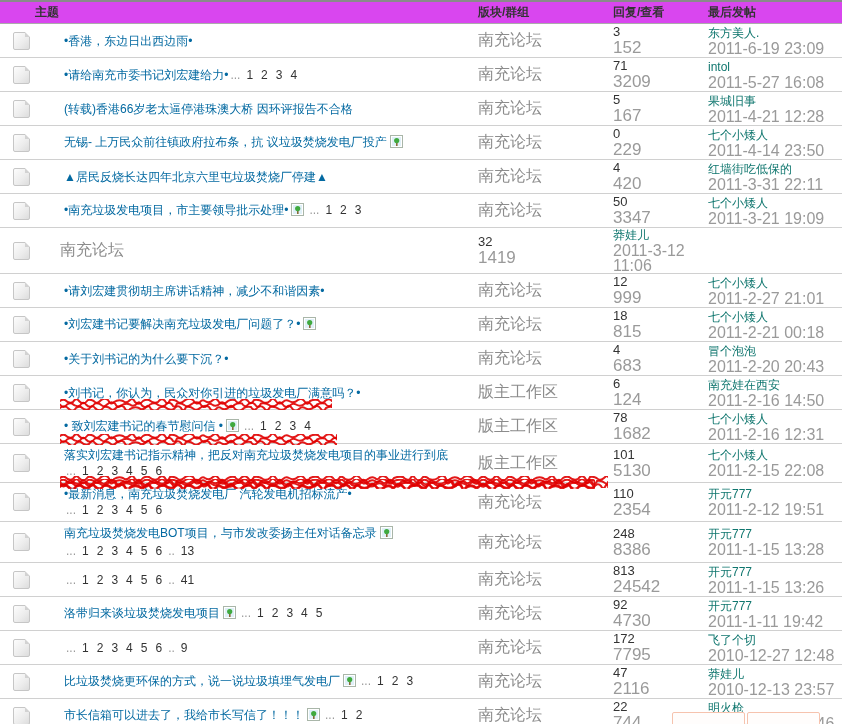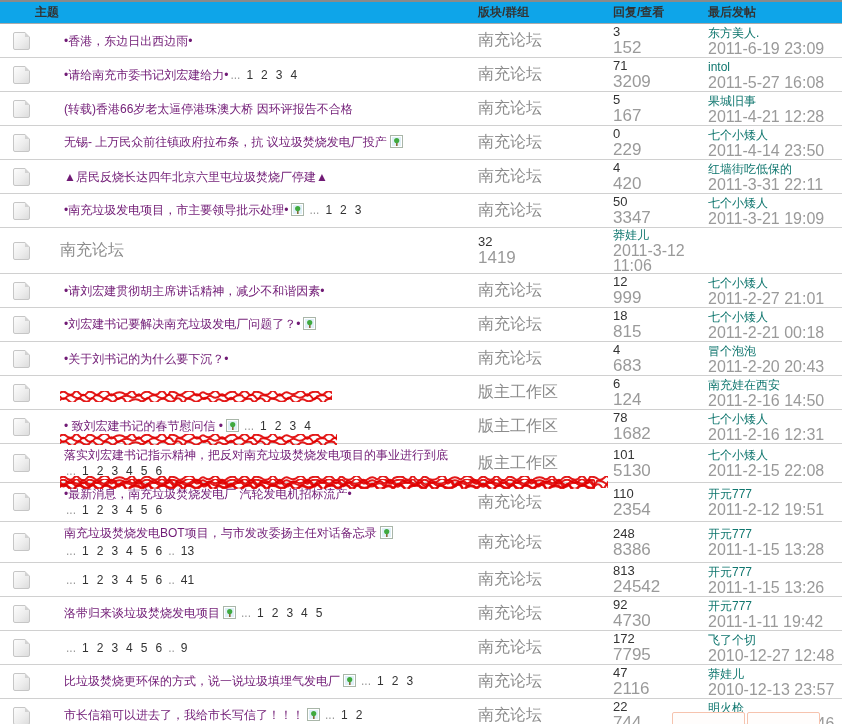--- a/index.html
+++ b/index.html
@@ -4,42 +4,42 @@
 <style>
   html,body{margin:0;padding:0;}
   body{
     width:842px;height:724px;overflow:hidden;background:#fff;position:relative;
     font-family:"Liberation Sans","DejaVu Sans",sans-serif;
   }
   .board{width:842px;position:relative;}
   
   .thead{
     display:grid;grid-template-columns:478px 135px 95px auto;
-    background:#0ea5e9;border-top:2px solid #8a8a8a;border-bottom:1px solid #ababab;
+    background:#d946ef;border-top:2px solid #8a8a8a;border-bottom:1px solid #ababab;
     height:21px;align-items:center;font-size:12px;font-weight:bold;color:#333;
   }
   .thead .c1{padding-left:35px;}
   
   .trow{
     display:grid;grid-template-columns:60px 418px 135px 95px auto;
     border-bottom:1px solid #d0d0d0;min-height:33px;position:relative;
     align-items:center;background:#fff;
   }
   .cell-icon{display:flex;align-items:center;justify-content:flex-start;padding-left:13px;}
   .page-icon{
     width:15px;height:16px;display:inline-block;position:relative;
     background:linear-gradient(135deg,#fdfdfd 0%,#ececec 60%,#dcdcdc 100%);
     border:1px solid #c6c6c6;border-radius:2px;
   }
   .page-icon::after{
     content:"";position:absolute;right:-1px;top:-1px;width:0;height:0;
     border-left:5px solid #d2d2d2;border-top:5px solid #fff;
   }
   .cell-title{position:relative;padding:3px 6px 3px 4px;line-height:16px;font-size:12px;}
-  .title-link{color:#701a75;text-decoration:none;cursor:pointer;}
+  .title-link{color:#0369a1;text-decoration:none;cursor:pointer;}
   .pages .ellipsis{color:#999;margin:0 2px;font-size:12px;}
   .pages .pagelink{color:#333;text-decoration:none;margin:0 4px;font-size:12px;cursor:pointer;}
   .digest-badge{
     display:inline-block;border:1px solid #e00000;color:#e00000;background:#fff;
     font-size:11px;line-height:13px;padding:0 1px;margin:0 2px;vertical-align:-2px;
   }
   .attach-icon{display:inline-block;vertical-align:-2px;margin:0 3px;}
   .cell-forum{font-size:16px;}
   .forum-link{color:#8c8c8c;text-decoration:none;cursor:pointer;}
   .cell-num{font-size:12px;line-height:15px;}
@@ -294,20 +294,23 @@
     <div class="cell-last">
       <a class="last-user">冒个泡泡</a>
       <span class="last-date">2011-2-20 20:43</span>
     </div>
   </div>
       <div class="trow">
     <div class="cell-icon">
       <span class="page-icon"></span>
     </div>
     <div class="cell-title">
+      <div class="line1">
+        <a class="title-link">•刘书记，你认为，民众对你引进的垃圾发电厂满意吗？•</a><span class="pages"></span>
+      </div>
 
     <svg width="272" height="11" class="scribble" style="bottom: -6px;">
             <path d="M0 2.0 Q2.5 0.0 5.0 1.0 Q9.0 5.0 13.0 3.0 Q16.0 -2.0 19.0 2.0 Q23.5 7.0 28.0 1.0 Q31.5 0.0 35.0 3.0 Q37.5 5.0 40.0 2.0 Q44.0 -2.0 48.0 1.0 Q51.0 7.0 54.0 3.0 Q58.5 0.0 63.0 2.0 Q66.5 5.0 70.0 1.0 Q72.5 -2.0 75.0 3.0 Q79.0 7.0 83.0 2.0 Q86.0 0.0 89.0 1.0 Q93.5 5.0 98.0 3.0 Q101.5 -2.0 105.0 2.0 Q107.5 7.0 110.0 1.0 Q114.0 0.0 118.0 3.0 Q121.0 5.0 124.0 2.0 Q128.5 -2.0 133.0 1.0 Q136.5 7.0 140.0 3.0 Q142.5 0.0 145.0 2.0 Q149.0 5.0 153.0 1.0 Q156.0 -2.0 159.0 3.0 Q163.5 7.0 168.0 2.0 Q171.5 0.0 175.0 1.0 Q177.5 5.0 180.0 3.0 Q184.0 -2.0 188.0 2.0 Q191.0 7.0 194.0 1.0 Q198.5 0.0 203.0 3.0 Q206.5 5.0 210.0 2.0 Q212.5 -2.0 215.0 1.0 Q219.0 7.0 223.0 3.0 Q226.0 0.0 229.0 2.0 Q233.5 5.0 238.0 1.0 Q241.5 -2.0 245.0 3.0 Q247.5 7.0 250.0 2.0 Q254.0 0.0 258.0 1.0 Q261.0 5.0 264.0 3.0 Q268.5 -2.0 272.0 2.0"></path>
             <path d="M0 5.5 Q3.5 10.5 7.0 5.5 Q9.5 3.5 12.0 4.5 Q16.0 8.5 20.0 6.5 Q23.0 1.5 26.0 5.5 Q30.5 10.5 35.0 4.5 Q38.5 3.5 42.0 6.5 Q44.5 8.5 47.0 5.5 Q51.0 1.5 55.0 4.5 Q58.0 10.5 61.0 6.5 Q65.5 3.5 70.0 5.5 Q73.5 8.5 77.0 4.5 Q79.5 1.5 82.0 6.5 Q86.0 10.5 90.0 5.5 Q93.0 3.5 96.0 4.5 Q100.5 8.5 105.0 6.5 Q108.5 1.5 112.0 5.5 Q114.5 10.5 117.0 4.5 Q121.0 3.5 125.0 6.5 Q128.0 8.5 131.0 5.5 Q135.5 1.5 140.0 4.5 Q143.5 10.5 147.0 6.5 Q149.5 3.5 152.0 5.5 Q156.0 8.5 160.0 4.5 Q163.0 1.5 166.0 6.5 Q170.5 10.5 175.0 5.5 Q178.5 3.5 182.0 4.5 Q184.5 8.5 187.0 6.5 Q191.0 1.5 195.0 5.5 Q198.0 10.5 201.0 4.5 Q205.5 3.5 210.0 6.5 Q213.5 8.5 217.0 5.5 Q219.5 1.5 222.0 4.5 Q226.0 10.5 230.0 6.5 Q233.0 3.5 236.0 5.5 Q240.5 8.5 245.0 4.5 Q248.5 1.5 252.0 6.5 Q254.5 10.5 257.0 5.5 Q261.0 3.5 265.0 4.5 Q268.0 8.5 271.0 6.5 Q275.5 1.5 272.0 5.5"></path>
             <path d="M0 9.0 Q4.5 5.0 9.0 10.0 Q12.5 14.0 16.0 9.0 Q18.5 7.0 21.0 8.0 Q25.0 12.0 29.0 10.0 Q32.0 5.0 35.0 9.0 Q39.5 14.0 44.0 8.0 Q47.5 7.0 51.0 10.0 Q53.5 12.0 56.0 9.0 Q60.0 5.0 64.0 8.0 Q67.0 14.0 70.0 10.0 Q74.5 7.0 79.0 9.0 Q82.5 12.0 86.0 8.0 Q88.5 5.0 91.0 10.0 Q95.0 14.0 99.0 9.0 Q102.0 7.0 105.0 8.0 Q109.5 12.0 114.0 10.0 Q117.5 5.0 121.0 9.0 Q123.5 14.0 126.0 8.0 Q130.0 7.0 134.0 10.0 Q137.0 12.0 140.0 9.0 Q144.5 5.0 149.0 8.0 Q152.5 14.0 156.0 10.0 Q158.5 7.0 161.0 9.0 Q165.0 12.0 169.0 8.0 Q172.0 5.0 175.0 10.0 Q179.5 14.0 184.0 9.0 Q187.5 7.0 191.0 8.0 Q193.5 12.0 196.0 10.0 Q200.0 5.0 204.0 9.0 Q207.0 14.0 210.0 8.0 Q214.5 7.0 219.0 10.0 Q222.5 12.0 226.0 9.0 Q228.5 5.0 231.0 8.0 Q235.0 14.0 239.0 10.0 Q242.0 7.0 245.0 9.0 Q249.5 12.0 254.0 8.0 Q257.5 5.0 261.0 10.0 Q263.5 14.0 266.0 9.0 Q270.0 7.0 272.0 8.0"></path>
           </svg>
         </div>
     <div class="cell-forum">
       <a class="forum-link">版主工作区</a>
     </div>

